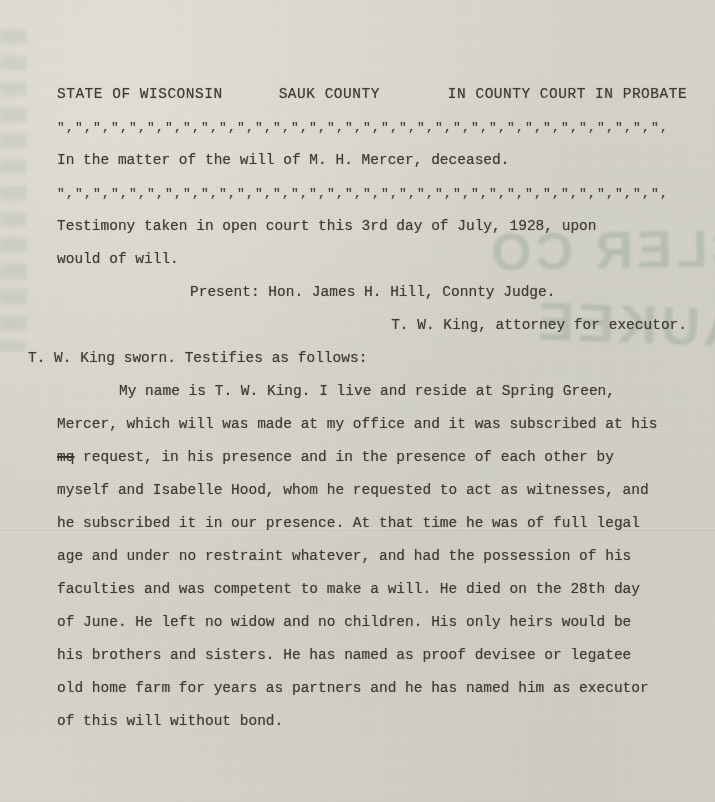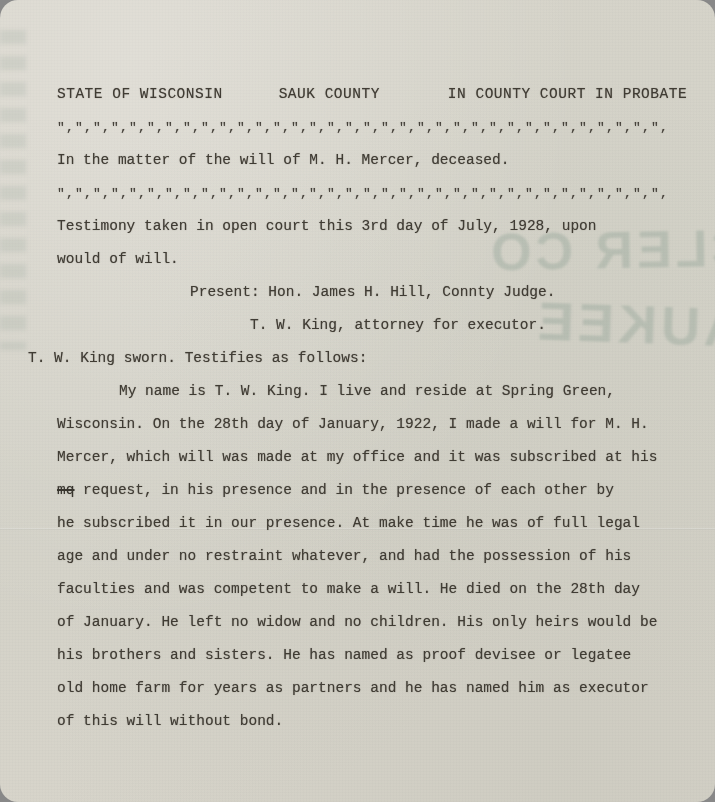--- a/index.html
+++ b/index.html
@@ -8,33 +8,32 @@
     background-color:#d8d5cb;
     background-image:
       radial-gradient(ellipse at 18% 8%, rgba(255,255,255,0.22), transparent 55%),
       radial-gradient(ellipse at 90% 30%, rgba(170,185,170,0.10), transparent 60%),
       radial-gradient(ellipse at 80% 95%, rgba(120,125,108,0.10), transparent 65%),
       radial-gradient(ellipse at 5% 60%, rgba(150,165,150,0.08), transparent 55%),
       repeating-linear-gradient(0deg, rgba(0,0,0,0.012) 0 1px, transparent 1px 3px),
       repeating-linear-gradient(90deg, rgba(0,0,0,0.010) 0 1px, transparent 1px 3px);
     font-family:"Liberation Mono","DejaVu Sans Mono",monospace;
     color:#403c34;
-    border-radius:18px;
   }
   .content{position:absolute;left:57px;top:78px;width:630px;}
   .ln{
     height:33px;line-height:33px;font-size:14.5px;white-space:nowrap;
     text-shadow:0 0 1px rgba(64,60,52,0.55);
   }
   .header{letter-spacing:0.5px;}
   .hdr-mid{margin-left:56px;}
   .hdr-right{margin-left:68px;}
   .sep{font-size:13px;letter-spacing:1.2px;overflow:hidden;color:#45413a;}
   .present{padding-left:133px;}
-  .attorney{padding-left:193px;}
+  .attorney{padding-left:193px;text-align:right;}
   .sworn{margin-left:-29px;}
   .pindent{text-indent:62px;}
   .struck{text-decoration:line-through;text-decoration-thickness:2px;color:#38352e;}
   .crease{
     position:absolute;left:0;right:0;top:528px;height:2px;
     background:linear-gradient(to bottom, rgba(255,255,255,0.35), rgba(90,90,80,0.12));
   }
   .ghost{
     position:absolute;font-family:"Liberation Sans",sans-serif;font-weight:bold;
     color:rgba(125,150,135,0.30);filter:blur(1.3px);letter-spacing:4px;white-space:nowrap;
@@ -70,29 +69,29 @@
     <div class="ln sep">",",",",",",",",",",",",",",",",",",",",",",",",",",",",",",",",",",</div>
 
     <div class="ln">Testimony taken in open court this 3rd day of July, 1928, upon</div>
     <div class="ln">would of will.</div>
 
     <div class="ln present">Present: Hon. James H. Hill, Connty Judge.</div>
     <div class="ln attorney">T. W. King, attorney for executor.</div>
     <div class="ln sworn">T. W. King sworn. Testifies as follows:</div>
 
     <div class="ln pindent">My name is T. W. King.  I live and reside at Spring Green,</div>
-    <div class="ln">Wisconsin.  On the 28th day of January, 1922, I made a will for M. H.</div>
     <div class="ln">Mercer, which will was made at my office and it was subscribed at his</div>
 
     <div class="ln">
       <span class="struck">mq</span><span> request, in his presence and in the presence of each other by</span>
     </div>
 
-    <div class="ln">he subscribed it in our presence.  At make time he was of full legal</div>
+    <div class="ln">myself and Isabelle Hood, whom he requested to act as witnesses, and</div>
+    <div class="ln">he subscribed it in our presence.  At that time he was of full legal</div>
     <div class="ln">age and under no restraint whatever, and had the possession of his</div>
     <div class="ln">faculties and was competent to make a will.  He died on the 28th day</div>
-    <div class="ln">of January.  He left no widow and no children.  His only heirs would be</div>
+    <div class="ln">of June.  He left no widow and no children.  His only heirs would be</div>
     <div class="ln">his brothers and sisters.  He has named as proof devisee or legatee</div>
     <div class="ln">old home farm for years as partners and he has named him as executor</div>
     <div class="ln">of this will without bond.</div>
 
   </div>
 </div>
 
 </body></html>

